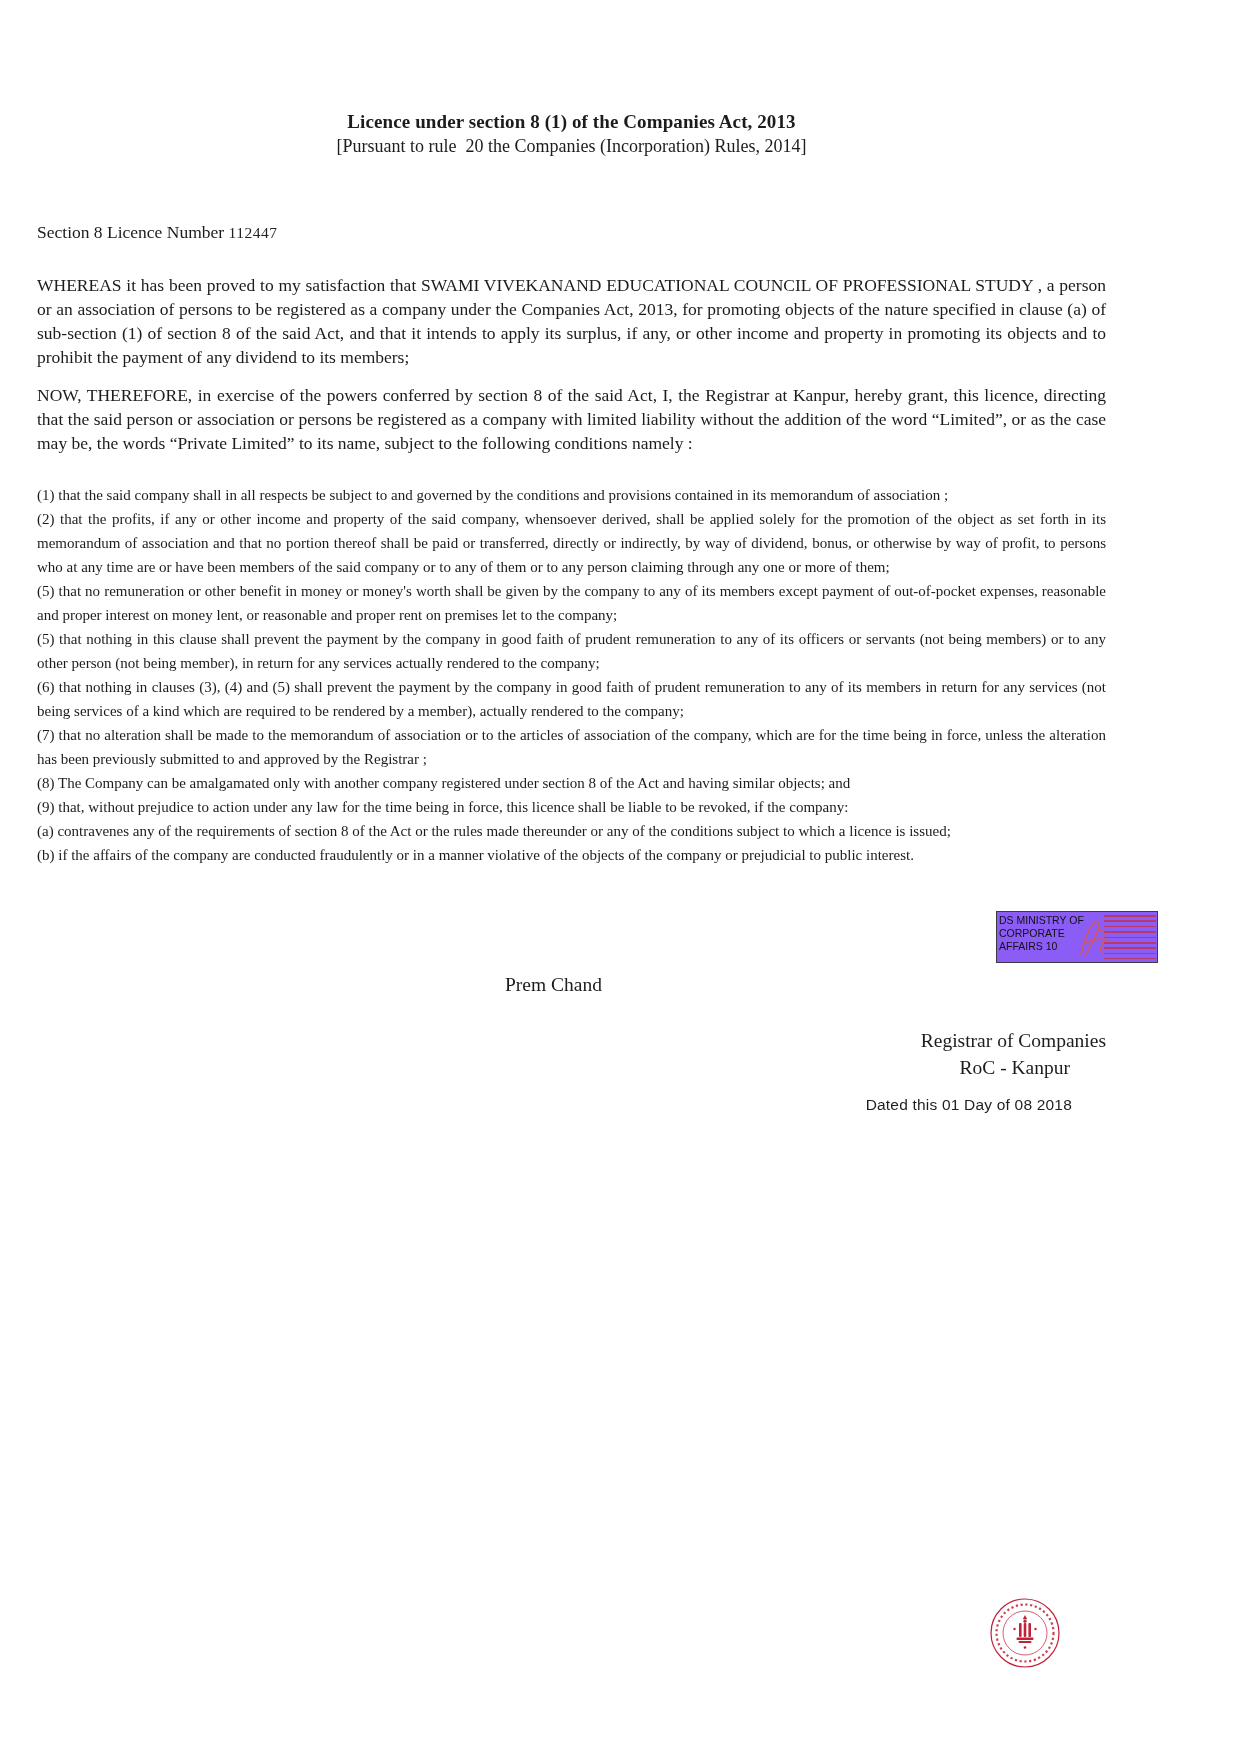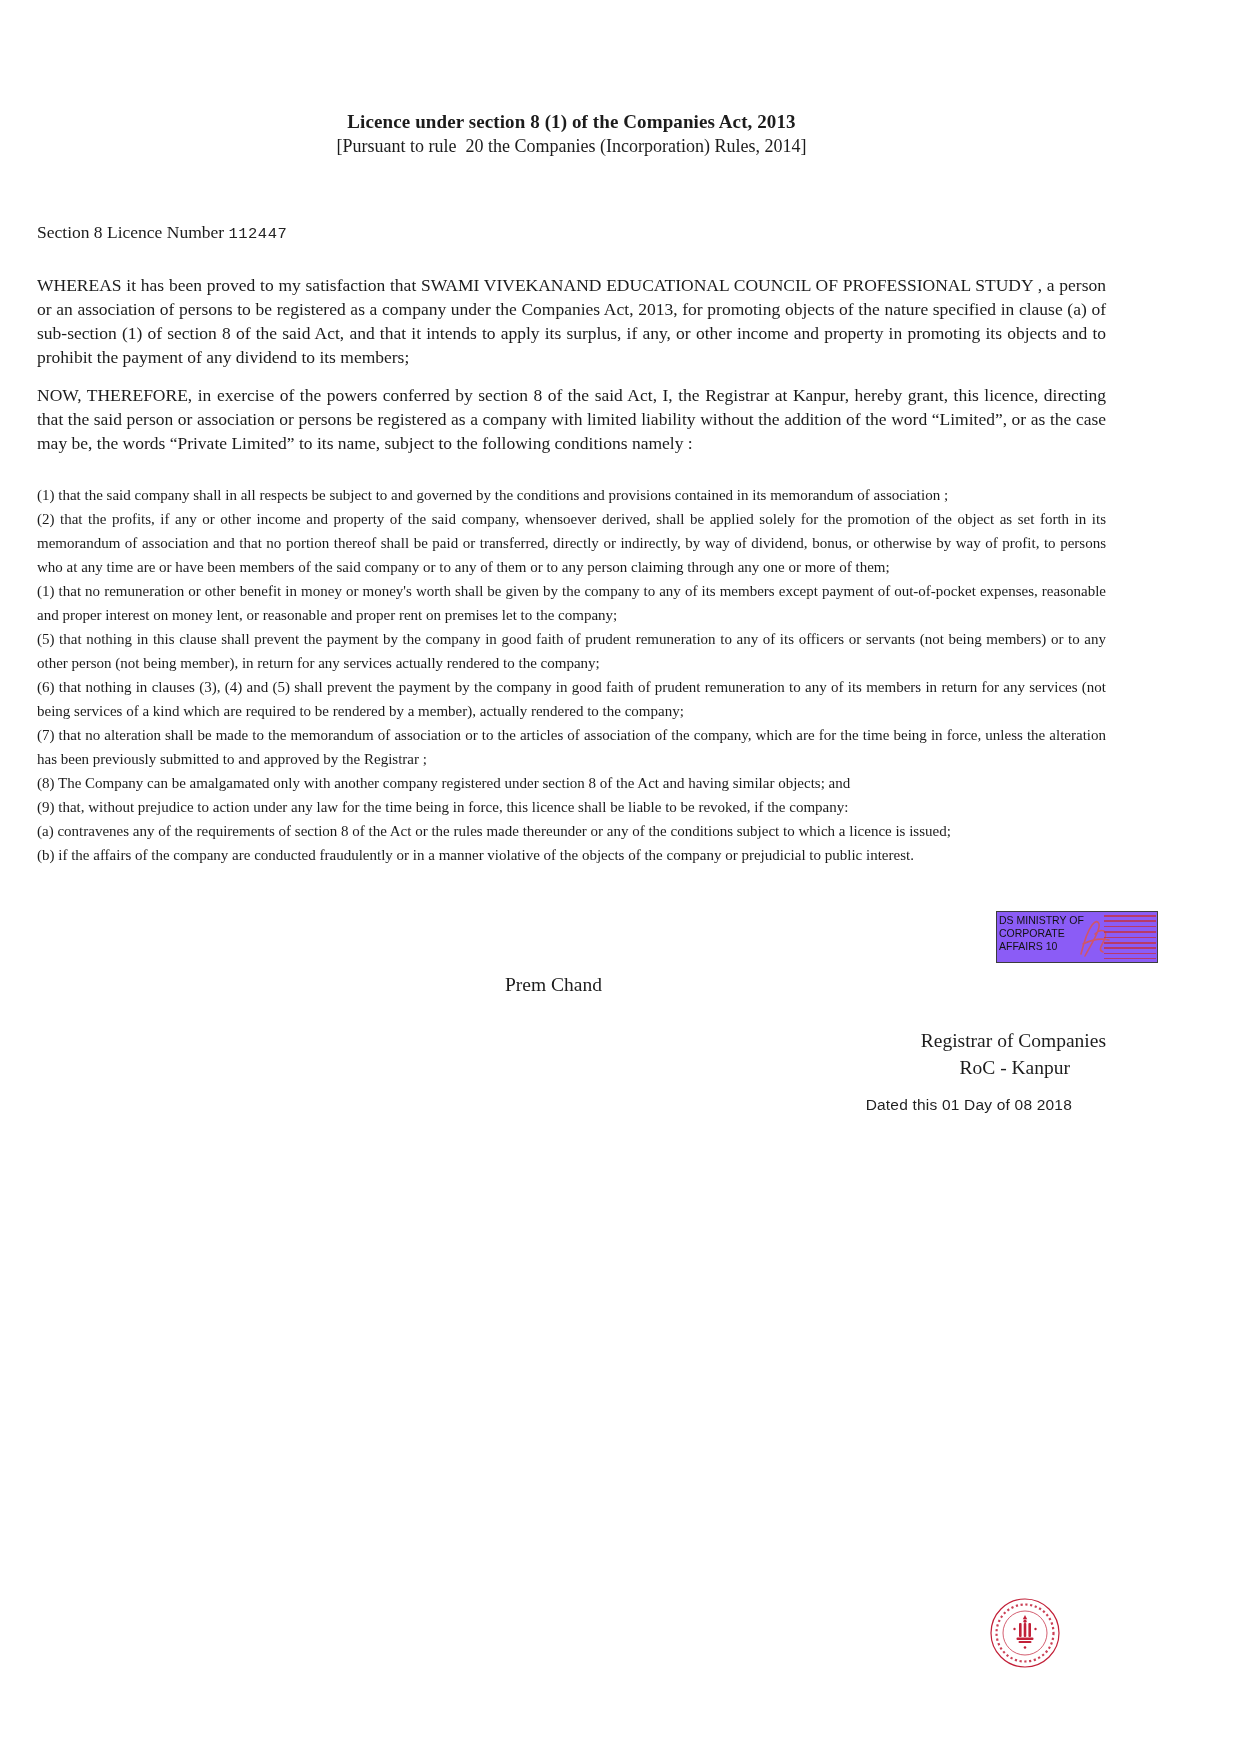--- a/index.html
+++ b/index.html
@@ -22,21 +22,21 @@
     line-height: 25px;
   }
   .doc-subtitle {
     font-size: 18px; line-height: 24px; white-space: pre-wrap;
   }
   .licence-line {
     margin-top: 64px;
     font-size: 17.5px;
   }
   .licence-number {
-    font-family: Liberation Mono, monospace;
+    font-family: Liberation Serif, serif;
     font-size: 15.5px; letter-spacing: 0.5px;
     color: #222;
   }
   .para {
     font-size: 17.5px; line-height: 24px;
     text-align: justify;
     margin: 0;
   }
   .para-whereas { margin-top: 30px; }
   .para-now { margin-top: 14px; }
@@ -107,21 +107,21 @@
   <p class="para para-whereas">WHEREAS it has been proved to my satisfaction that SWAMI VIVEKANAND EDUCATIONAL COUNCIL OF PROFESSIONAL STUDY , a person or an association of persons to be registered as a company under the Companies Act, 2013, for promoting objects of the nature specified in clause (a) of sub-section (1) of section 8 of the said Act, and that it intends to apply its surplus, if any, or other income and property in promoting its objects and to prohibit the payment of any dividend to its members;</p>
 
   <p class="para para-now">NOW, THEREFORE, in exercise of the powers conferred by section 8 of the said Act, I, the Registrar at Kanpur, hereby grant, this licence, directing that the said person or association or persons be registered as a company with limited liability without the addition of the word “Limited”, or as the case may be, the words “Private Limited” to its name, subject to the following conditions namely :</p>
 
   <div class="conditions">
 
       <p class="condition">(1) that the said company shall in all respects be subject to and governed by the conditions and provisions contained in its memorandum of association ;</p>
 
       <p class="condition">(2) that the profits, if any or other income and property of the said company, whensoever derived, shall be applied solely for the promotion of the object as set forth in its memorandum of association and that no portion thereof shall be paid or transferred, directly or indirectly, by way of dividend, bonus, or otherwise by way of profit, to persons who at any time are or have been members of the said company or to any of them or to any person claiming through any one or more of them;</p>
 
-      <p class="condition">(1) that no remuneration or other benefit in money or money's worth shall be given by the company to any of its members except payment of out-of-pocket expenses, reasonable and proper interest on money lent, or reasonable and proper rent on premises let to the company;</p>
+      <p class="condition">(5) that no remuneration or other benefit in money or money's worth shall be given by the company to any of its members except payment of out-of-pocket expenses, reasonable and proper interest on money lent, or reasonable and proper rent on premises let to the company;</p>
 
       <p class="condition">(5)  that nothing in this clause shall prevent the payment by the company in good faith of prudent remuneration to any of its officers or servants (not being members) or to any other person (not being member), in return for any services actually rendered to the company;</p>
 
       <p class="condition">(6)  that nothing in clauses (3), (4) and (5) shall prevent the payment by the company in good faith of prudent remuneration to any of its members in return for any services (not being services of a kind which are required to be rendered by a member), actually rendered to the company;</p>
 
       <p class="condition">(7) that no alteration shall be made to the memorandum of association or to the articles of association of the company, which are for the time being in force, unless the alteration has been previously submitted to and approved by the Registrar ;</p>
 
       <p class="condition">(8) The Company can be amalgamated only with another company registered under section 8 of the Act and having similar objects; and</p>
 
       <p class="condition">(9) that, without prejudice to action under any law for the time being in force, this licence shall be liable to be revoked, if the company:</p>

